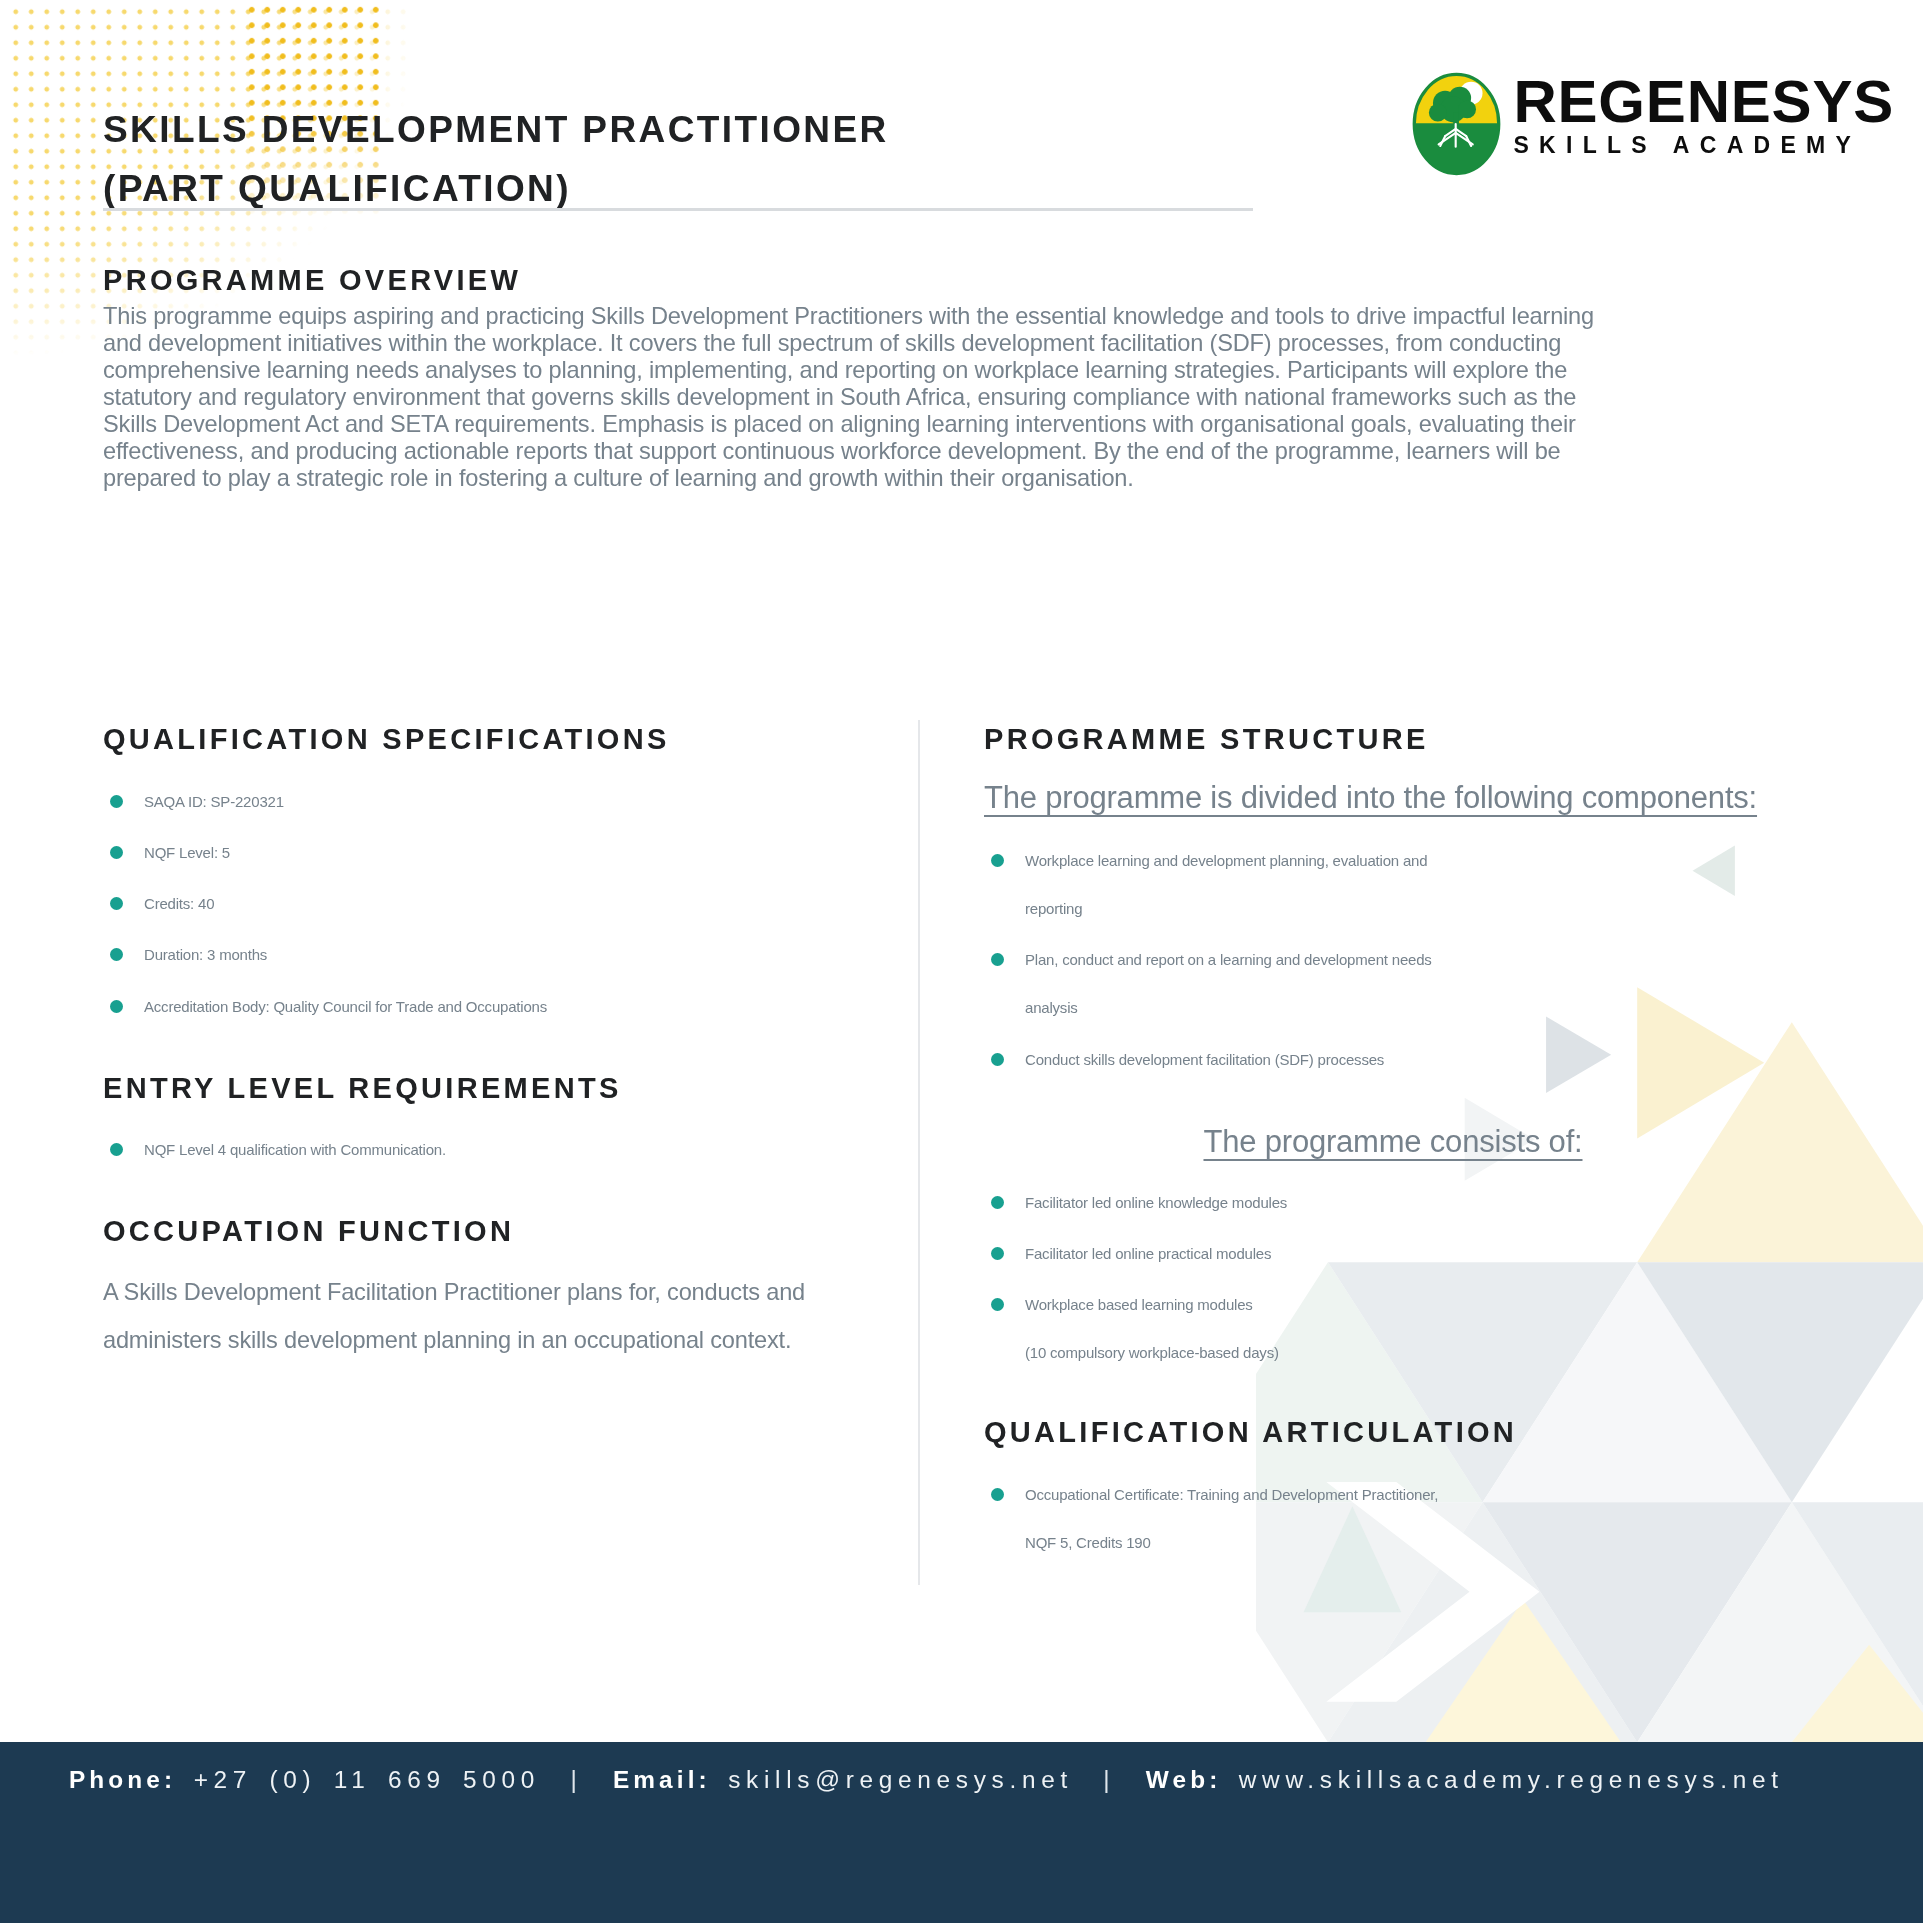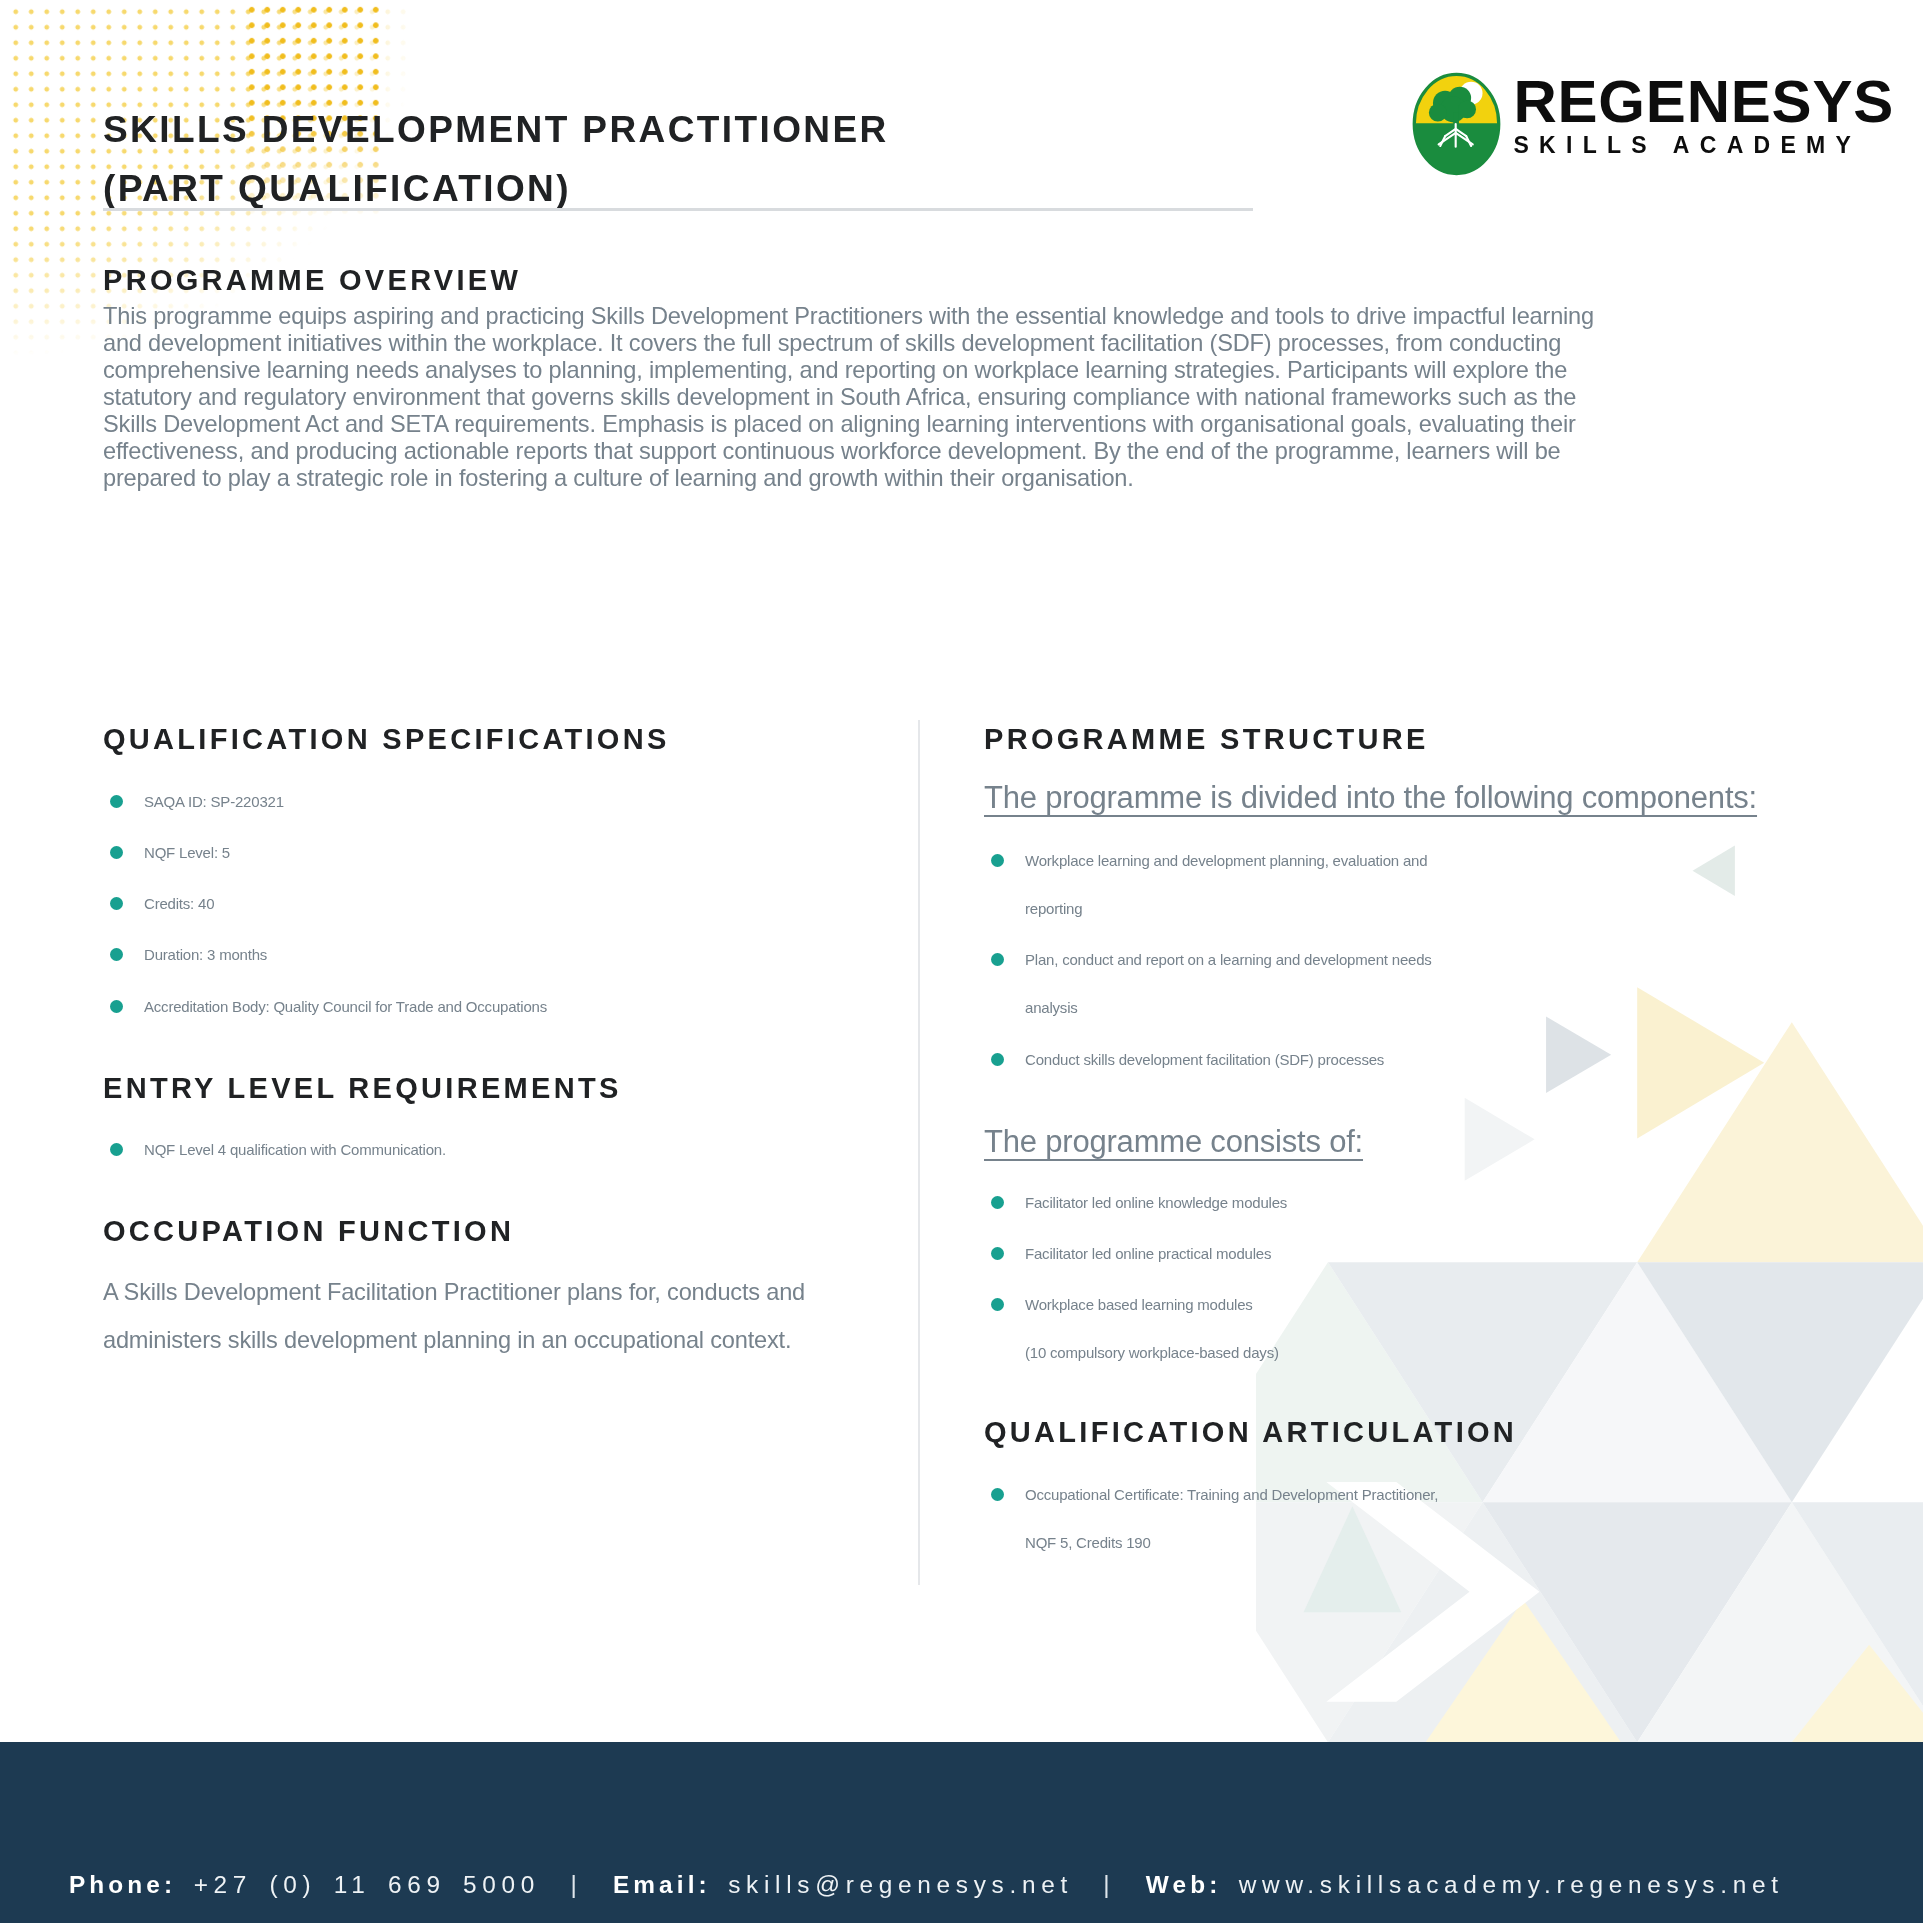--- a/index.html
+++ b/index.html
@@ -73,34 +73,34 @@
   .bullets li::before {
     content:""; position:absolute; left:6.5px; top:17px;
     width:13px; height:13px; border-radius:50%; background:#18a090;
   }
   .mt-block { margin-top:39px; }
   .intro {
     margin:16.3px 0 0 0;
     font-size:31px; line-height:48px; letter-spacing:-0.2px; color:#76828c;
     text-decoration:underline; text-underline-offset:6.5px; text-decoration-thickness:1.6px;
   }
-  .intro2 { margin-top:34px; }
+  .intro2 { margin-top:34px;text-align:center; }
   .plain-p {
     margin:18px 0 0 0;
     font-size:23.6px; line-height:48px; letter-spacing:-0.2px;
     color:#76828c; white-space:pre-line;
   }
 
   
   .mosaic { position:absolute; left:1256px; top:813px; width:668px; height:931px; }
 
   
   .footer {
     position:absolute; left:0; bottom:0; width:1923px; height:181px;
-    background:#1d3a52; display:flex; align-items:flex-end;
+    background:#1d3a52; display:flex; align-items:flex-start;
   }
   .footer-line {
     margin-left:69px; color:#ffffff; font-size:24.4px;
     letter-spacing:5.7px; word-spacing:4.9px; white-space:nowrap;
   }
   .f-label { font-weight:800; letter-spacing:4.1px; }
   .f-val { font-weight:300; color:#eef2f5; }
   .f-sep { margin:0 13px; color:#dfe6ec; font-weight:300; }
 </style>
 </head>

